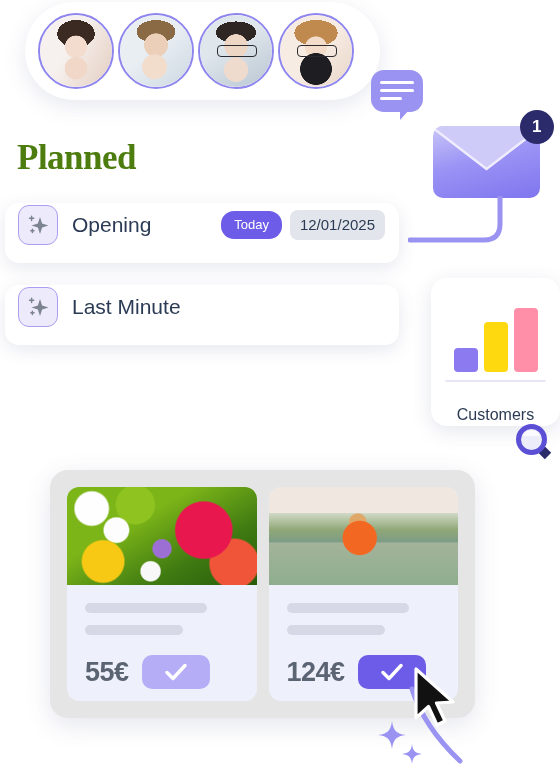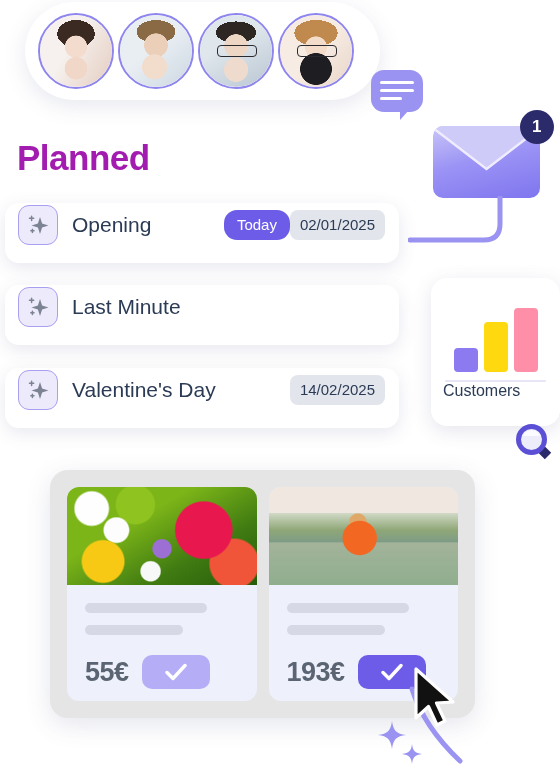--- a/index.html
+++ b/index.html
@@ -165,23 +165,24 @@
     height: 48px;
   }
 
   
   .planned-title {
     position: absolute;
     left: 17px;
     top: 140px;
     font-size: 35px;
     font-weight: bold;
-    color: #a21caf;
+    color: #4d7c0f;
     letter-spacing: -0.5px;
     line-height: 1;
+    font-family: Liberation Serif, serif;
   }
 
   
   .task-row {
     position: absolute;
     left: 5px;
     width: 394px;
     height: 60px;
     background: #ffffff;
     border-radius: 14px;
@@ -209,25 +210,26 @@
   .task-label {
     margin-left: 14px;
     font-size: 21px;
     color: #2B3B55;
     font-weight: normal;
     white-space: nowrap;
   }
   .row-spacer { flex: 1 1 auto; }
 
   .badge {
-    font-size: 15px;
+    font-size: 13px;
     color: #ffffff;
     border-radius: 13px;
     padding: 6px 13px 7px;
     white-space: nowrap;
+    margin-right: 8px;
   }
   .badge-today { background: #6C5CE7; }
   .badge-tomorrow { background: #A79BF5; }
 
   .date-pill {
     font-size: 15px;
     color: #2B3B55;
     background: #E3E5EC;
     border-radius: 8px;
     padding: 6px 10px 7px;
@@ -256,21 +258,22 @@
     gap: 6px;
   }
   .bar { width: 24px; border-radius: 4px; }
   .divider {
     height: 2px;
     background: #E7E6F6;
     border-radius: 2px;
     margin: 8px 2px 0;
   }
   .customers-label {
-    margin-top: 0;
+    margin-top: 24px;
+    text-align: center;
     font-size: 16px;
     color: #2B3B55;
   }
 
   
   .magnifier {
     position: absolute;
     left: 514px;
     top: 422px;
     width: 42px;
@@ -424,47 +427,35 @@
     <div class="sparkle-box">
       <svg width="26" height="26" viewBox="0 0 26 26" fill="none">
         <path d="M15 5 L17.1 11.4 L23.5 13.5 L17.1 15.6 L15 22 L12.9 15.6 L6.5 13.5 L12.9 11.4 Z" fill="#7C8494"></path>
         <path d="M6.6 4.2 v4.2 M4.5 6.3 h4.2" stroke="#7C8494" stroke-width="1.5" stroke-linecap="round"></path>
         <path d="M7.4 17.2 v3.2 M5.8 18.8 h3.2" stroke="#7C8494" stroke-width="1.5" stroke-linecap="round"></path>
       </svg>
     </div>
     <div class="task-label">Opening</div>
     <div class="row-spacer"></div>
     <div class="badge badge-today">Today</div>
-    <div class="date-pill">02/01/2025</div>
+    <div class="date-pill">12/01/2025</div>
   </div>
 
   <div class="task-row row-2">
     <div class="sparkle-box">
       <svg width="26" height="26" viewBox="0 0 26 26" fill="none">
         <path d="M15 5 L17.1 11.4 L23.5 13.5 L17.1 15.6 L15 22 L12.9 15.6 L6.5 13.5 L12.9 11.4 Z" fill="#7C8494"></path>
         <path d="M6.6 4.2 v4.2 M4.5 6.3 h4.2" stroke="#7C8494" stroke-width="1.5" stroke-linecap="round"></path>
         <path d="M7.4 17.2 v3.2 M5.8 18.8 h3.2" stroke="#7C8494" stroke-width="1.5" stroke-linecap="round"></path>
       </svg>
     </div>
     <div class="task-label">Last Minute</div>
     <div class="row-spacer"></div>
   </div>
 
-  <div class="task-row row-3">
-    <div class="sparkle-box">
-      <svg width="26" height="26" viewBox="0 0 26 26" fill="none">
-        <path d="M15 5 L17.1 11.4 L23.5 13.5 L17.1 15.6 L15 22 L12.9 15.6 L6.5 13.5 L12.9 11.4 Z" fill="#7C8494"></path>
-        <path d="M6.6 4.2 v4.2 M4.5 6.3 h4.2" stroke="#7C8494" stroke-width="1.5" stroke-linecap="round"></path>
-        <path d="M7.4 17.2 v3.2 M5.8 18.8 h3.2" stroke="#7C8494" stroke-width="1.5" stroke-linecap="round"></path>
-      </svg>
-    </div>
-    <div class="task-label">Valentine's Day</div>
-    <div class="row-spacer"></div>
-    <div class="date-pill">14/02/2025</div>
-  </div>
 
   <div class="customers-card">
     <div class="bars">
       <div class="bar" style="height:30%;background:#8B7AF0"></div>
       <div class="bar" style="height:62%;background:#FFD90F"></div>
       <div class="bar" style="height:80%;background:#FF8FA8"></div>
     </div>
     <div class="divider"></div>
     <div class="customers-label">Customers</div>
   </div>
@@ -489,21 +480,21 @@
           </svg>
         </div>
       </div>
     </div>
 
     <div class="product-card">
       <div class="product-photo photo-tennis"></div>
       <div class="ph-line first"></div>
       <div class="ph-line second"></div>
       <div class="price-row">
-        <div class="price">193€</div>
+        <div class="price">124€</div>
         <div class="check-btn solid">
           <svg width="22" height="18" viewBox="0 0 22 18" fill="none">
             <path d="M2 9.5 L8 15.5 L20 2.5" stroke="#FFFFFF" stroke-width="3.4" stroke-linecap="round" stroke-linejoin="round"></path>
           </svg>
         </div>
       </div>
     </div>
 
   </div>
 

